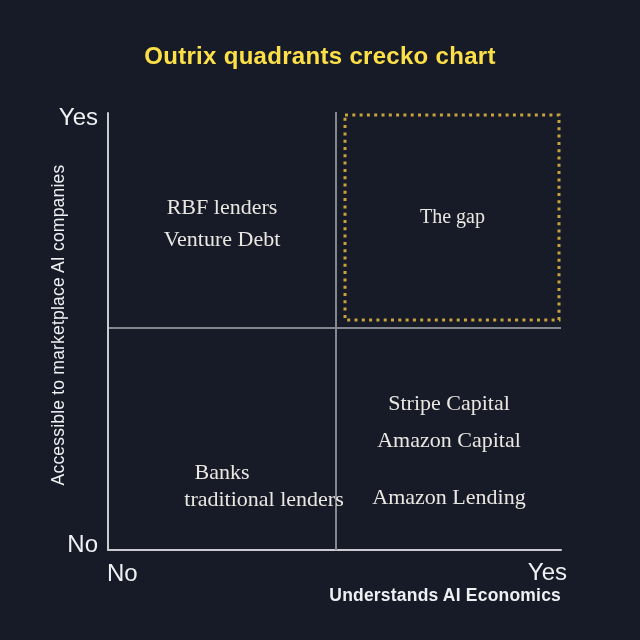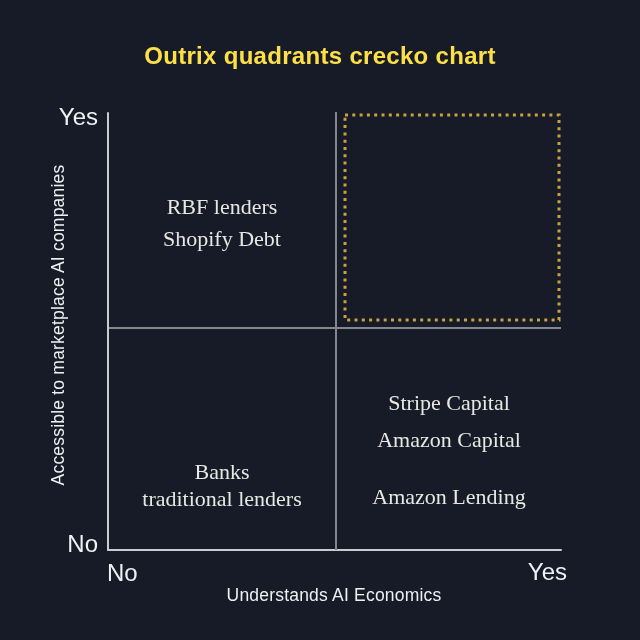--- a/index.html
+++ b/index.html
@@ -63,21 +63,22 @@
     position: absolute;
     font-size: 17.5px;
     font-weight: 500;
     color: #eef0f2;
     letter-spacing: 0.2px;
   }
   .x-axis-title {
     left: 107px;
     top: 585px;
     width: 454px;
-    text-align: center;
+    text-align: right;
+    font-weight: bold;
   }
   .y-axis-title {
     left: -140px;
     top: 313px;
     width: 400px;
     height: 24px;
     text-align: center;
     transform: rotate(-90deg);
     transform-origin: center;
   }
@@ -90,21 +91,21 @@
     text-align: center;
   }
   .q-tl { left: 109px; width: 226px; }
   .q-tr { left: 345px; width: 215px; }
   .q-bl { left: 109px; width: 226px; margin-top: 41px; }
   .q-br { left: 337px; width: 224px; }
   .tl-1 { top: 196px; }
   .tl-2 { top: 228px; }
   .tr-1 { top: 205px; font-size: 20px; }
   .bl-1 { top: 420px; }
-  .bl-2 { top: 447px; }
+  .bl-2 { top: 447px; padding-left: 42px; }
   .br-1 { top: 392px; }
   .br-2 { top: 429px; }
   .br-3 { top: 486px; }
 </style>
 </head>
 <body>
 
 <div class="canvas">
 
   <h1 class="chart-title">Outrix quadrants crecko chart</h1>
@@ -121,22 +122,23 @@
 
   <div class="tick tick-y-yes">Yes</div>
   <div class="tick tick-y-no">No</div>
   <div class="tick tick-x-no">No</div>
   <div class="tick tick-x-yes">Yes</div>
 
   <div class="axis-title x-axis-title">Understands AI Economics</div>
   <div class="axis-title y-axis-title">Accessible to marketplace AI companies</div>
 
   <div class="q-text q-tl tl-1">RBF lenders</div>
-  <div class="q-text q-tl tl-2">Shopify Debt</div>
+  <div class="q-text q-tl tl-2">Venture Debt</div>
 
+  <div class="q-text q-tr tr-1">The gap</div>
 
   <div class="q-text q-bl bl-1">Banks</div>
   <div class="q-text q-bl bl-2">traditional lenders</div>
 
   <div class="q-text q-br br-1">Stripe Capital</div>
   <div class="q-text q-br br-2">Amazon Capital</div>
   <div class="q-text q-br br-3">Amazon Lending</div>
 
 </div>
 

